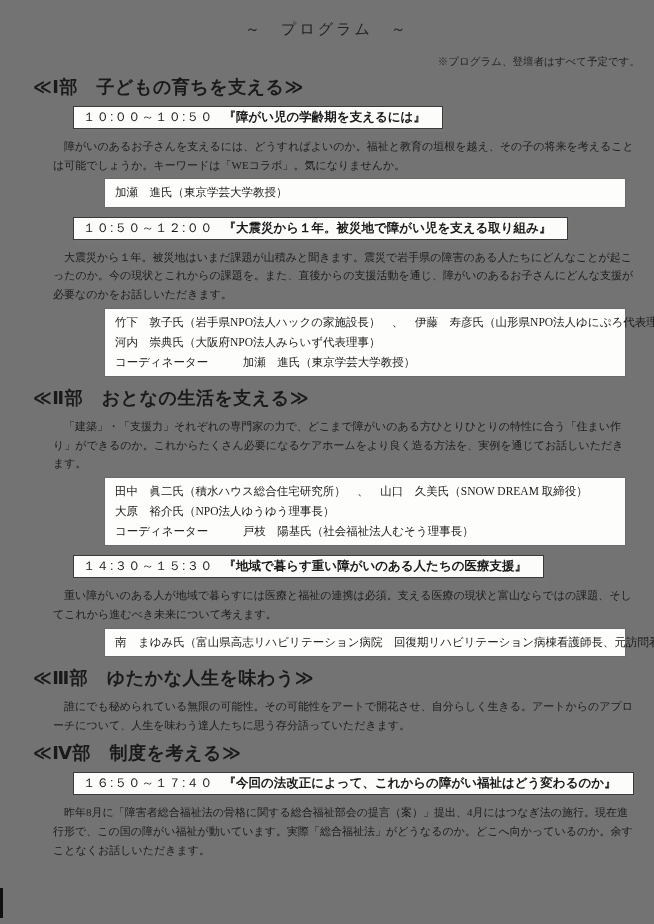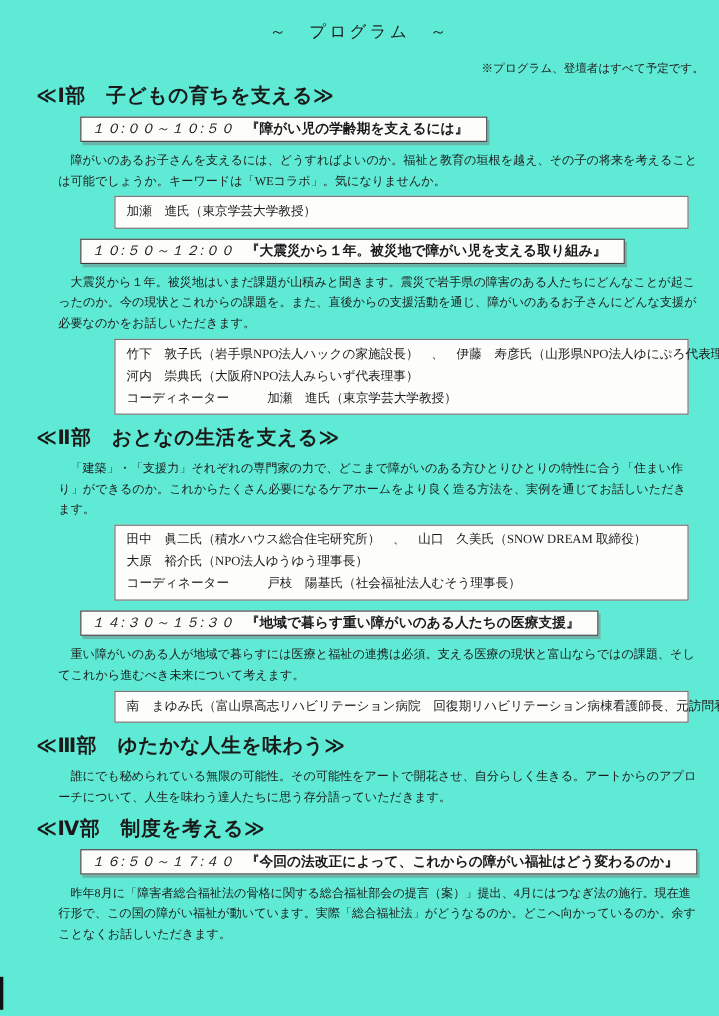--- a/index.html
+++ b/index.html
@@ -2,21 +2,21 @@
 <html><head>
 <meta charset="utf-8">
 <style>
   * { margin: 0; padding: 0; box-sizing: border-box; }
   html, body { background: #fff; }
   .page {
     position: relative;
     width: 654px;
     height: 924px;
     margin: 0 auto;
-    background: #5eead4;
+    background: #737373;
     color: #1a1a1a;
     font-family: "Liberation Serif", "DejaVu Serif", serif;
     overflow: hidden;
     padding-top: 20px;
   }
   .doc-title {
     text-align: center;
     font-size: 15px;
     letter-spacing: 3px;
     margin-bottom: 16px;
@@ -43,21 +43,20 @@
     background: #fcfcfb;
     box-shadow: 2px 3px 0 rgba(120,120,120,0.45);
     padding: 2px 16px 2px 9px;
     font-size: 12.5px;
     white-space: nowrap;
   }
   .time-box .time {
     font-family: "Liberation Sans", "DejaVu Sans", sans-serif;
     letter-spacing: 1px;
     margin-right: 10px;
-    font-style: italic;
   }
   .time-box .session-title {
     font-family: "Liberation Sans", "DejaVu Sans", sans-serif;
     font-weight: 600;
   }
   .item-block { margin-bottom: 4px; }
   .desc {
     font-size: 11px;
     line-height: 1.7;
     margin: 1px 20px 4px 53px;

